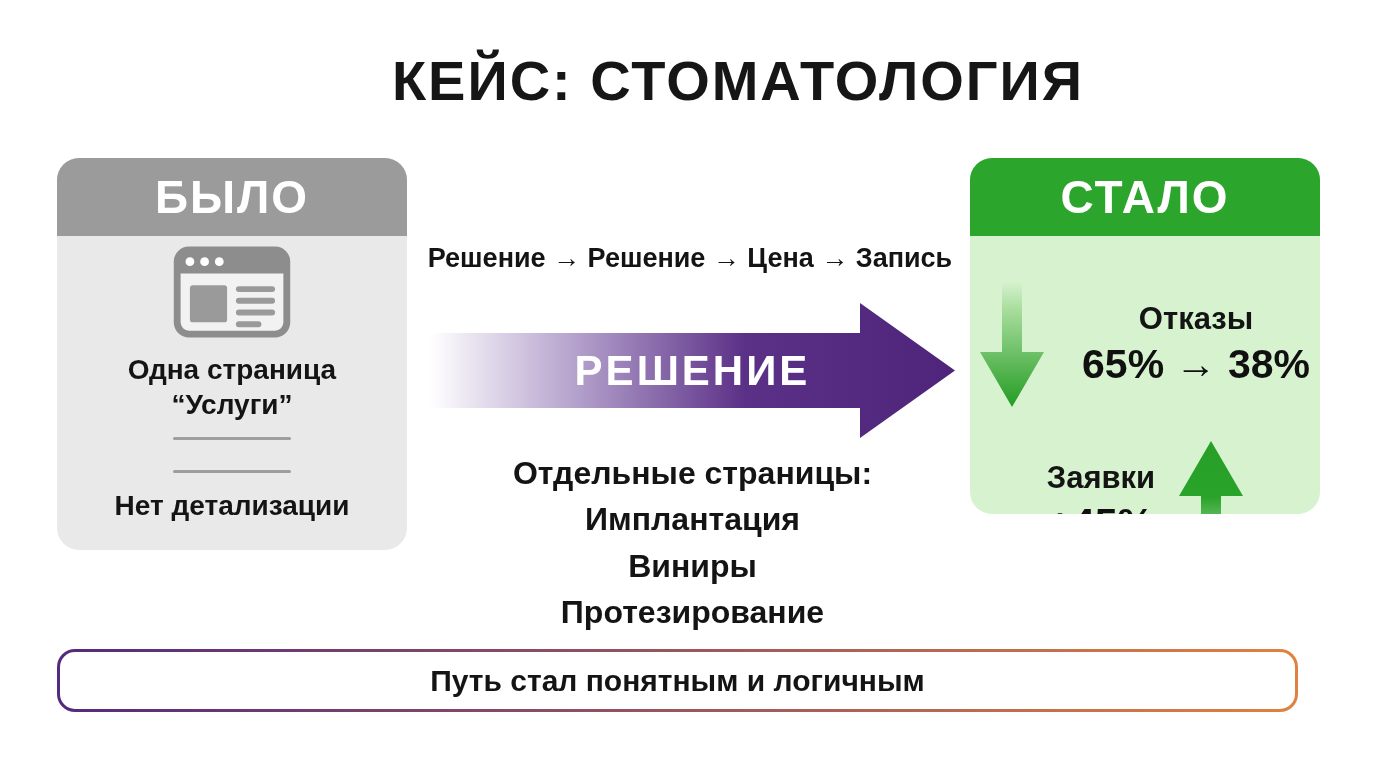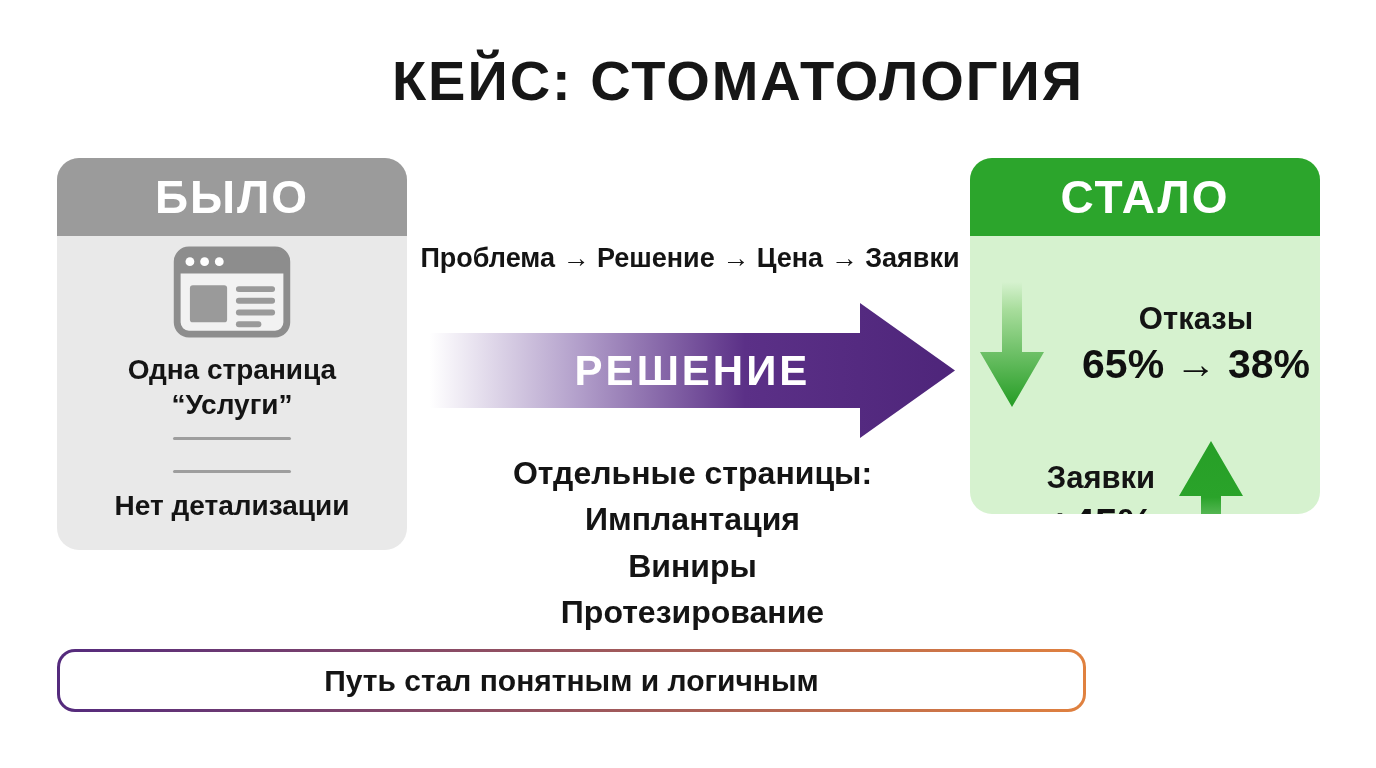--- a/index.html
+++ b/index.html
@@ -47,21 +47,21 @@
   
   .stat-row{display:flex;align-items:center;justify-content:center;}
   .stat-row-1{margin-top:46px;gap:38px;}
   .stat-row-2{margin-top:34px;gap:24px;}
   .stat-block{text-align:center;}
   .stat-label{font-size:31px;font-weight:600;color:#141414;}
   .stat-value{font-size:41px;font-weight:800;color:#101010;margin-top:4px;}
   .v-arrow{width:64px;height:125px;}
   
   .footer-banner{
-    position:absolute;left:57px;top:649px;width:1029px;height:63px;
+    position:absolute;left:57px;top:649px;width:1241px;height:63px;
     border-radius:18px;background:linear-gradient(90deg,#542a7d,#e0813f);
     padding:3px;box-sizing:border-box;
   }
   .footer-inner{
     width:100%;height:100%;background:#ffffff;border-radius:15px;
     display:flex;align-items:center;justify-content:center;
     font-size:30px;font-weight:700;color:#141414;
   }
 </style>
 </head>
@@ -85,21 +85,21 @@
       <rect x="64" y="77" width="26" height="6" rx="3" fill="#9a9a9a"></rect>
     </svg>
     <div class="card-item">Одна страница
 “Услуги”</div>
     <div class="divider"></div>
     <div class="divider"></div>
     <div class="card-item">Нет детализации</div>
   </div>
 </div>
 
-<div class="flow-steps">Проблема → Решение → Цена → Заявки</div>
+<div class="flow-steps">Решение → Решение → Цена → Запись</div>
 
 <svg class="flow-arrow" viewBox="0 0 525 135">
   <defs>
     <linearGradient id="purpleGrad" x1="0" y1="0" x2="1" y2="0">
       <stop offset="0" stop-color="#ffffff"></stop>
       <stop offset="0.28" stop-color="#b3a0cb"></stop>
       <stop offset="0.6" stop-color="#5b3087"></stop>
       <stop offset="1" stop-color="#4e257a"></stop>
     </linearGradient>
   </defs>

